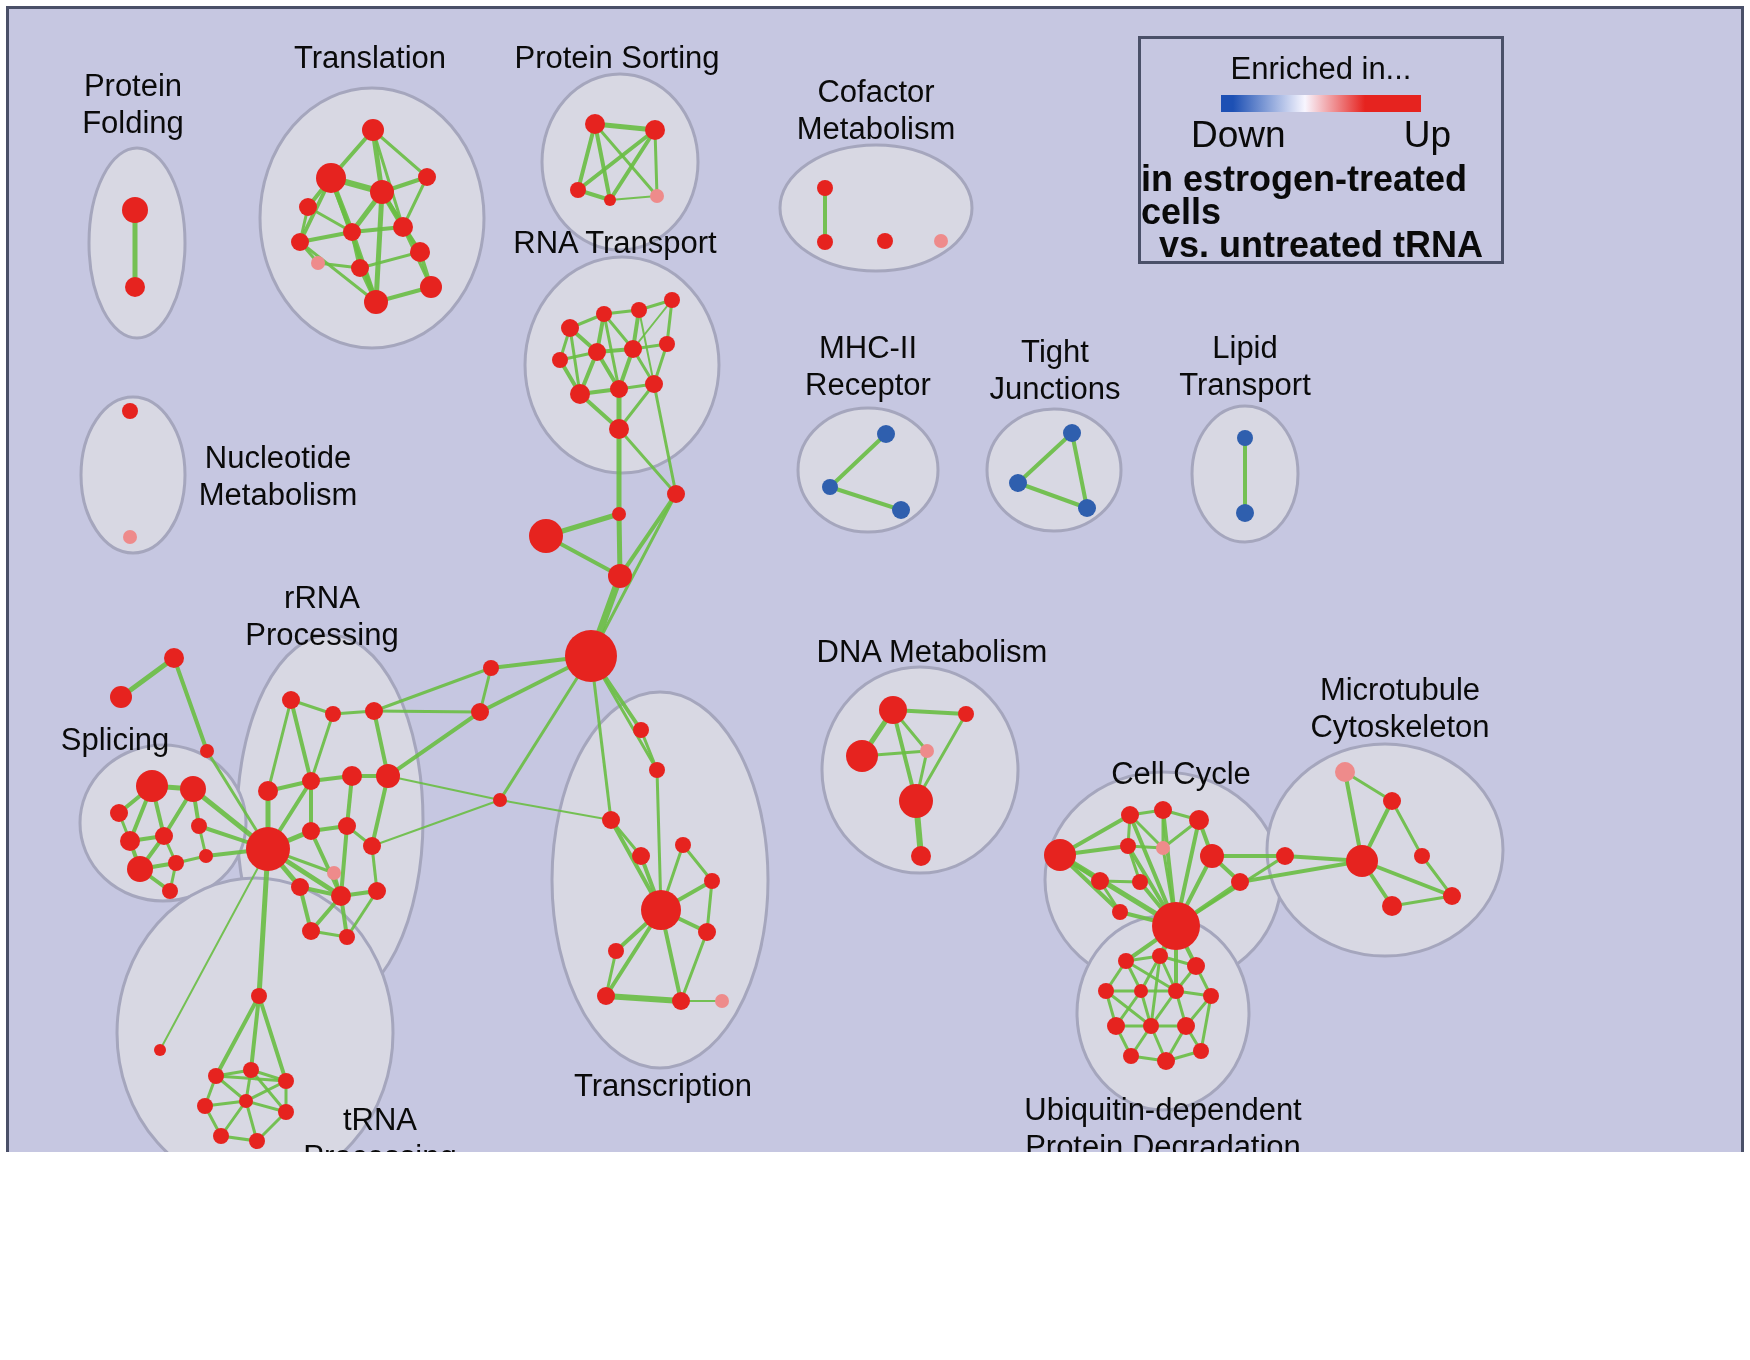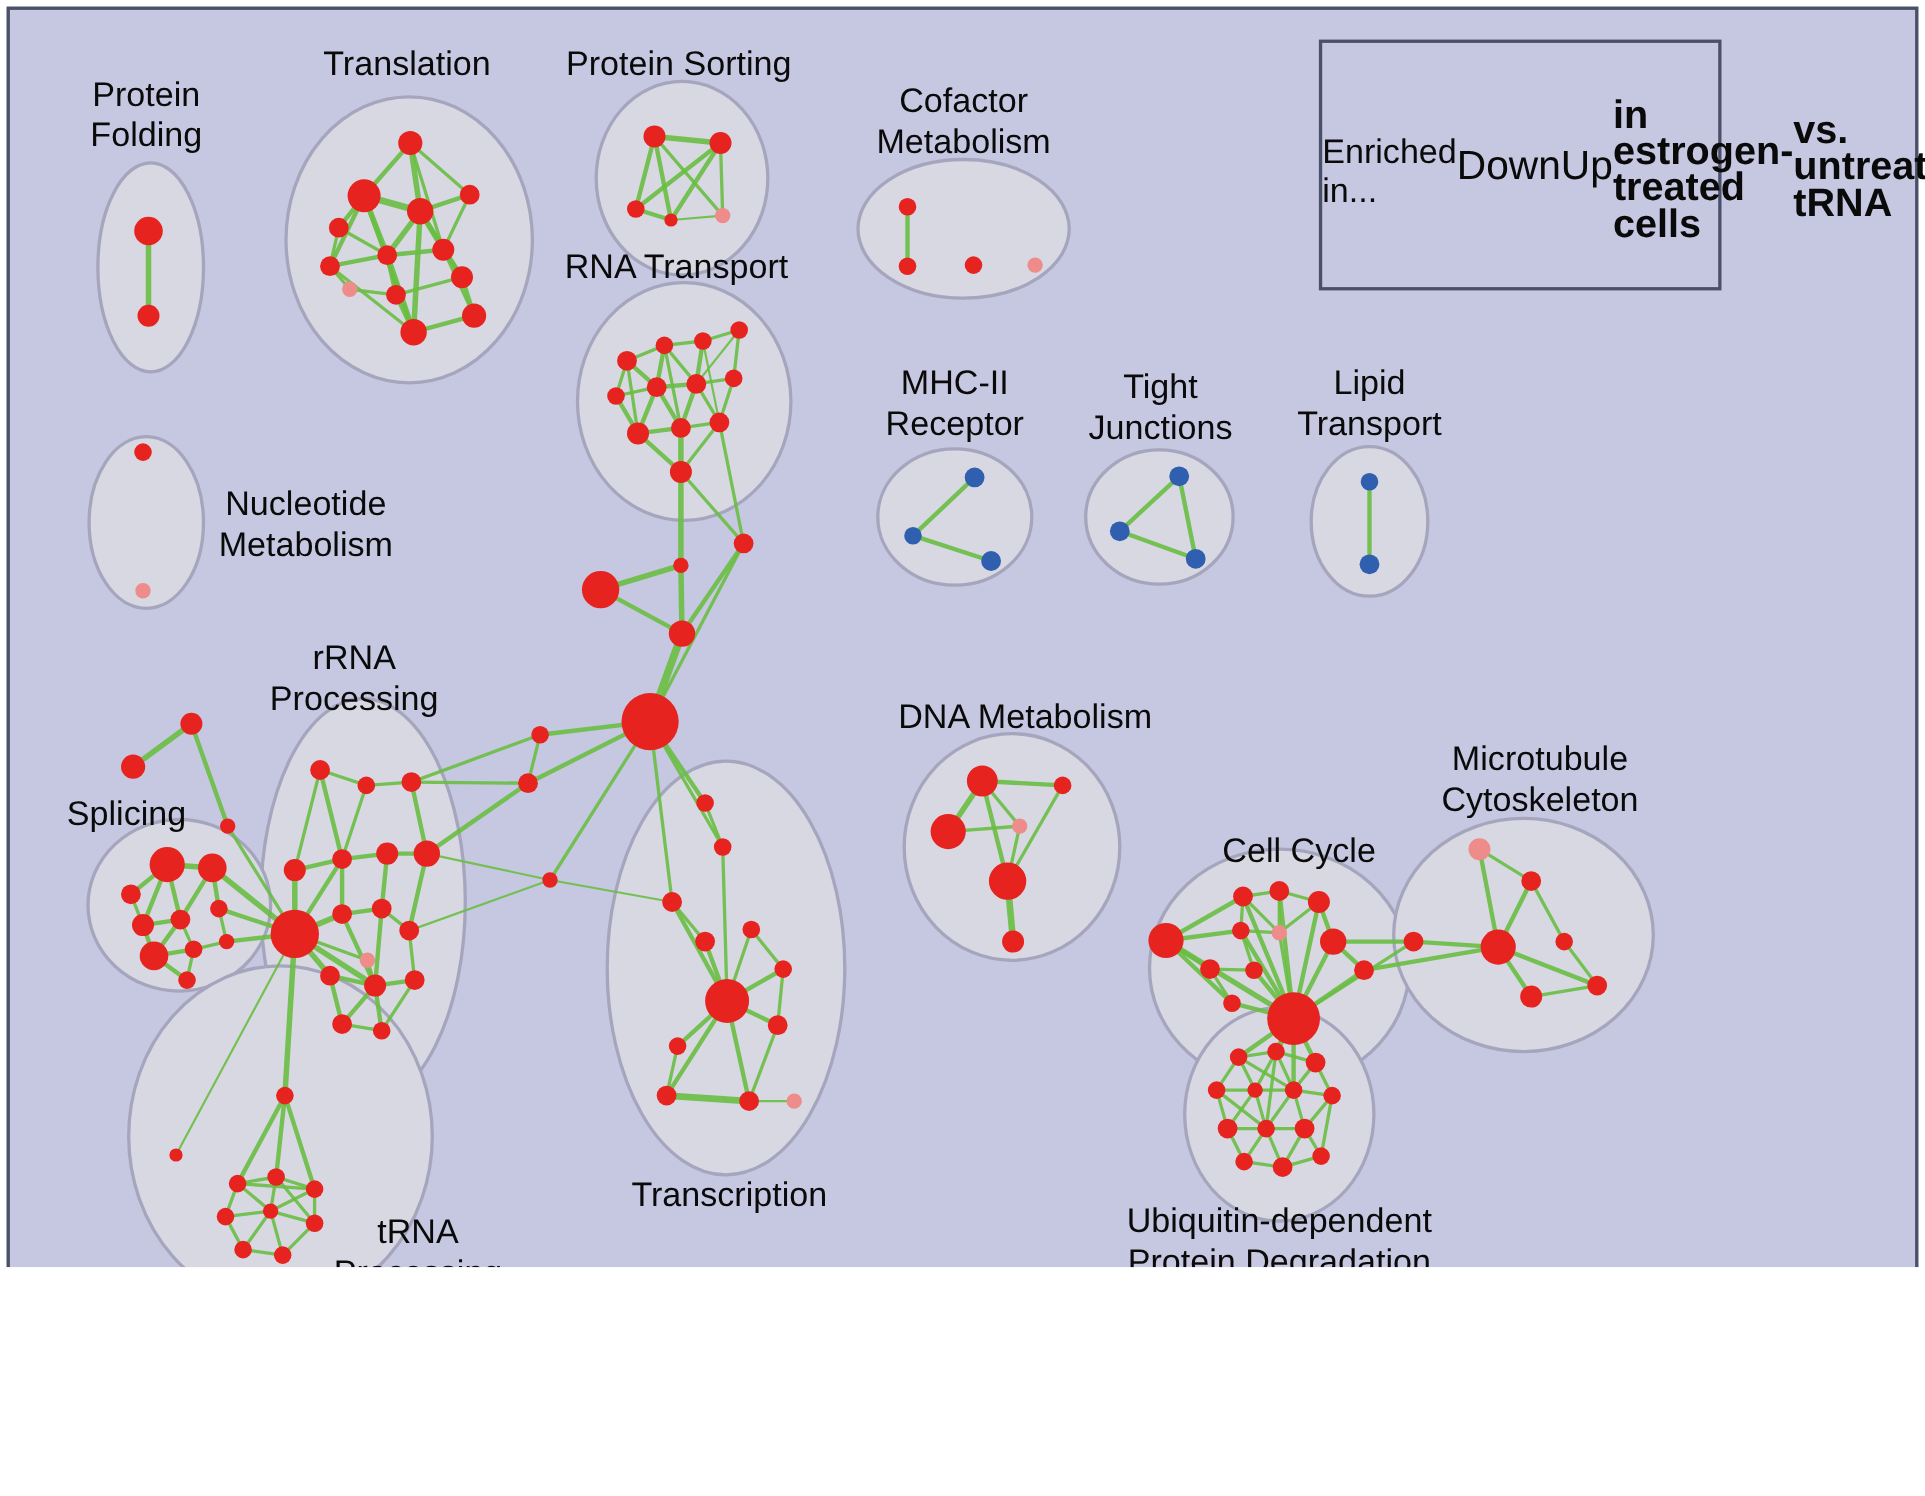--- a/index.html
+++ b/index.html
@@ -1,23 +1,23 @@
 <!DOCTYPE html>
 <html><head>
 <meta charset="utf-8">
 <style>
   html,body{margin:0;padding:0;background:#ffffff;}
   .page{position:relative;width:1750px;height:1152px;background:#ffffff;overflow:hidden;
         font-family:"Liberation Sans", sans-serif;}
   .figure-bg{position:absolute;left:6px;top:6px;width:1738px;height:1348px;box-sizing:border-box;
              background:#c6c7e1;border:3px solid #4a5068;}
   svg.network{position:absolute;left:0;top:0;width:1750px;height:1360px;}
-  .legend{position:absolute;left:1199px;top:36px;width:366px;height:228px;box-sizing:border-box;
-          border:3px solid #4a5068;background:#c6c7e1;display:flex;flex-direction:row;
-          align-items:center;color:#0a0a0a;}
+  .legend{position:absolute;left:1138px;top:36px;width:366px;height:228px;box-sizing:border-box;
+          border:3px solid #4a5068;background:#c6c7e1;display:flex;flex-direction:column;
+          align-items:center;color:#0a0a0a;justify-content:flex-end;}
   .legend-title{font-size:31px;margin-top:12px;}
   .legend-gradient{width:200px;height:46px;margin-top:8px;}
   .legend-scale{width:260px;display:flex;justify-content:space-between;font-size:37px;margin-top:2px;}
   .legend-caption{font-size:36px;line-height:33px;font-weight:bold;}
   .legend-caption.first{margin-top:6px;}
 </style>
 </head>
 <body>
 
 <div class="page">

